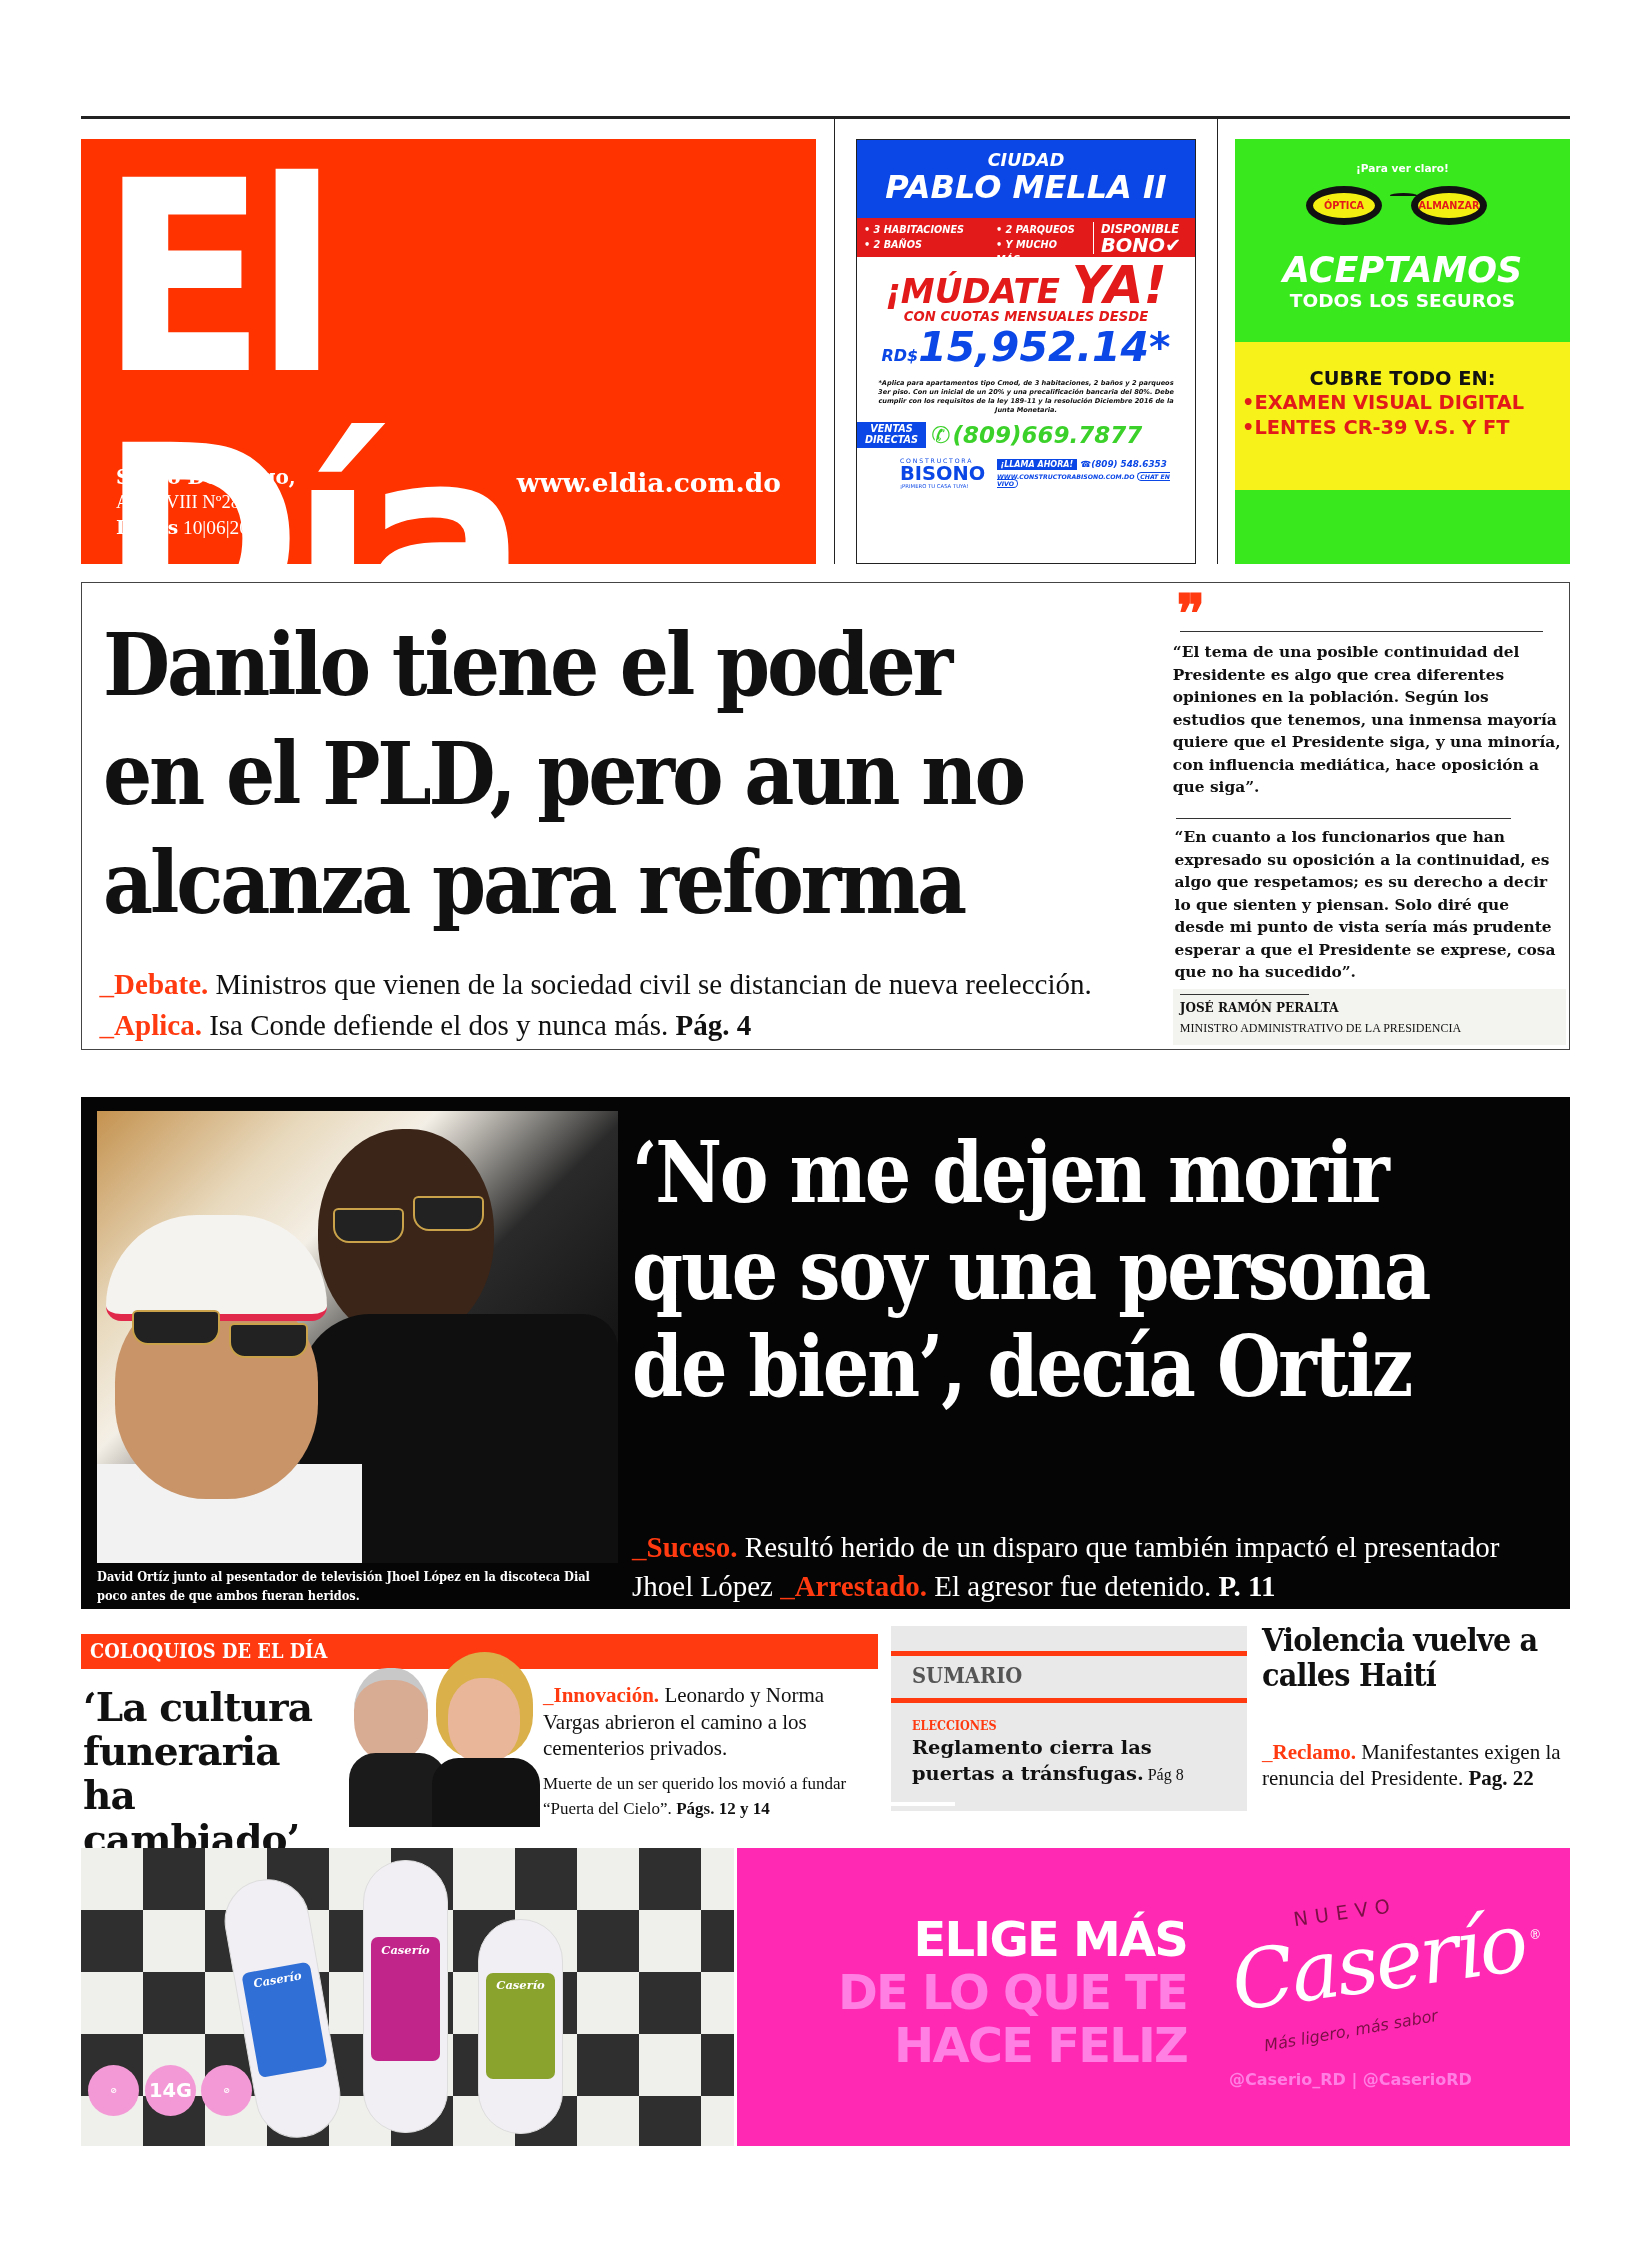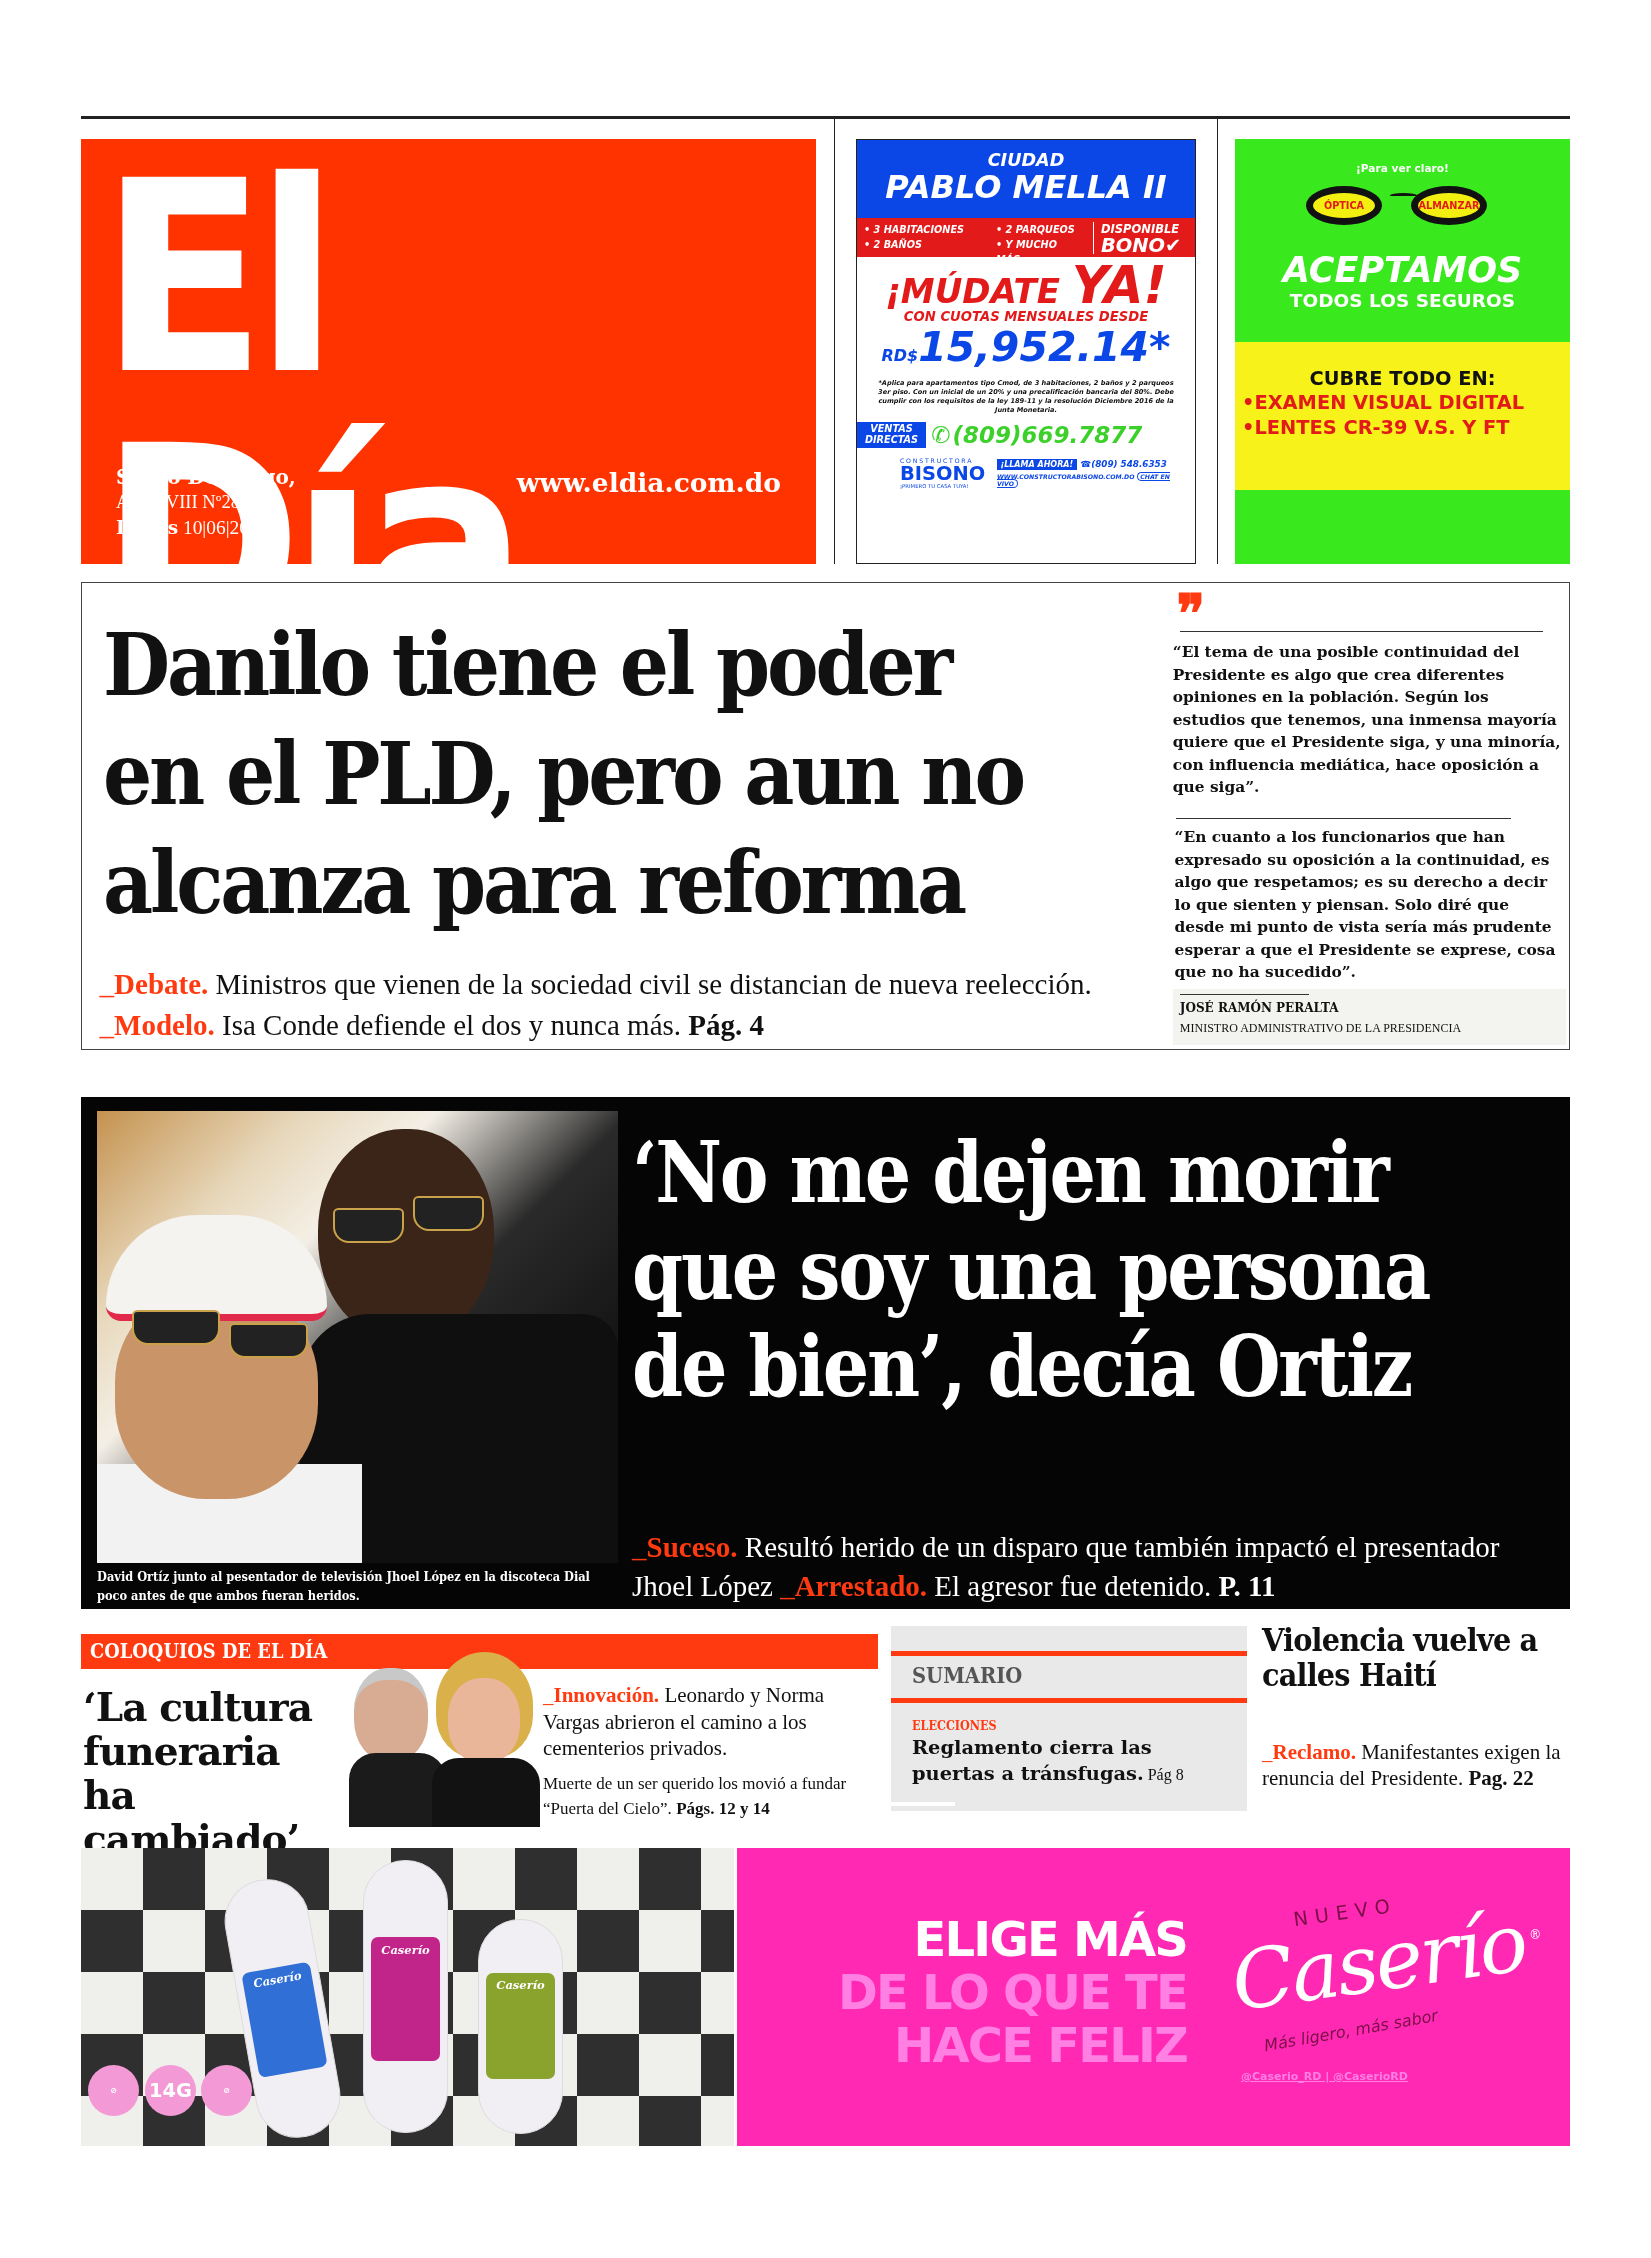--- a/index.html
+++ b/index.html
@@ -142,21 +142,21 @@
   .sausage .lbl { position: absolute; left: 7px; right: 7px; border-radius: 7px; color: #fff; font-family: "DejaVu Serif", serif; font-style: italic; font-weight: bold; font-size: 11.5px; text-align: center; padding-top: 5.3px; }
   .badge { position: absolute; top: 217px; width: 51px; height: 51px; border-radius: 50%; background: #f39ad6; color: #fff; font-family: "DejaVu Sans", sans-serif; font-weight: bold; text-align: center; }
   .cas-pink { position: absolute; left: 656px; top: 0; width: 833px; height: 298px; background: #ff29b4; }
   .cas-elige { position: absolute; left: 71px; top: 65px; width: 379px; text-align: right; font-family: "DejaVu Sans", sans-serif; font-weight: bold; font-size: 48px; line-height: 53px; letter-spacing: -1.8px; }
   .cas-elige .l1 { color: #fff; }
   .cas-elige .l2 { color: #ff7fe3; }
   .cas-nuevo { position: absolute; left: 556px; top: 53px; color: #7a1045; font-family: "DejaVu Sans", sans-serif; font-size: 19.4px; letter-spacing: 7px; transform: rotate(-8deg); }
   .cas-logo { position: absolute; left: 494px; top: 67px; color: #fff; font-family: "DejaVu Serif", serif; font-style: italic; font-size: 81px; transform: rotate(-8deg); letter-spacing: -2.6px; }
   .cas-reg { position: absolute; left: 792px; top: 79px; color: #fff; font-size: 12.4px; }
   .cas-tag { position: absolute; left: 526px; top: 173px; color: #7a1045; font-family: "DejaVu Sans", sans-serif; font-style: italic; font-size: 16px; transform: rotate(-10deg); }
-  .cas-social { position: absolute; left: 504px; top: 222px; color: #ff7fe3; font-family: "DejaVu Sans", sans-serif; font-size: 11px; font-weight: bold; text-decoration: underline; }
+  .cas-social { position: absolute; left: 492px; top: 222px; color: #ff7fe3; font-family: "DejaVu Sans", sans-serif; font-size: 16px; font-weight: bold; }
 </style>
 </head>
 <body>
 
 <div class="abs top-rule"></div>
 <div class="abs vsep" style="left:834px"></div>
 <div class="abs vsep" style="left:1217px"></div>
 
 <div class="abs masthead">
   <div class="logo">El Día</div>
@@ -226,21 +226,21 @@
   <div class="opt-yellow">
     <div class="opt-cubre">CUBRE TODO EN:</div>
     <div class="opt-item">•EXAMEN VISUAL DIGITAL</div>
     <div class="opt-item">•LENTES CR-39 V.S. Y FT</div>
   </div>
 </div>
 
 <div class="abs lead">
   <h1 class="lead-h1">Danilo tiene el poder en el PLD, pero aun no alcanza para reforma</h1>
   <p class="lead-deck">
-    <span class="kicker-dash">_</span><span class="kicker">Debate.</span><span> Ministros que vienen de la sociedad civil se distancian de nueva reelección. </span><span class="kicker-dash">_</span><span class="kicker">Modelo.</span><span> Isa Conde defiende el dos y nunca más. </span><b class="pg">Pág. 4</b>
+    <span class="kicker-dash">_</span><span class="kicker">Debate.</span><span> Ministros que vienen de la sociedad civil se distancian de nueva reelección. </span><span class="kicker-dash">_</span><span class="kicker">Aplica.</span><span> Isa Conde defiende el dos y nunca más. </span><b class="pg">Pág. 4</b>
   </p>
   <div class="quote-col">
     <div class="quote-mark">❞</div>
     <div class="q-rule1"></div>
     <p class="quote1">“El tema de una posible continuidad del Presidente es algo que crea diferentes opiniones en la población. Según los estudios que tenemos, una inmensa mayoría quiere que el Presidente siga, y una minoría, con influencia mediática, hace oposición a que siga”.</p>
     <div class="q-rule2"></div>
     <p class="quote2">“En cuanto a los funcionarios que han expresado su oposición a la continuidad, es algo que respetamos; es su derecho a decir lo que sienten y piensan. Solo diré que desde mi punto de vista sería más prudente esperar a que el Presidente se exprese, cosa que no ha sucedido”.</p>
     <div class="q-sig">
       <div class="q-sig-rule"></div>
       <div class="q-name">JOSÉ RAMÓN PERALTA</div>

